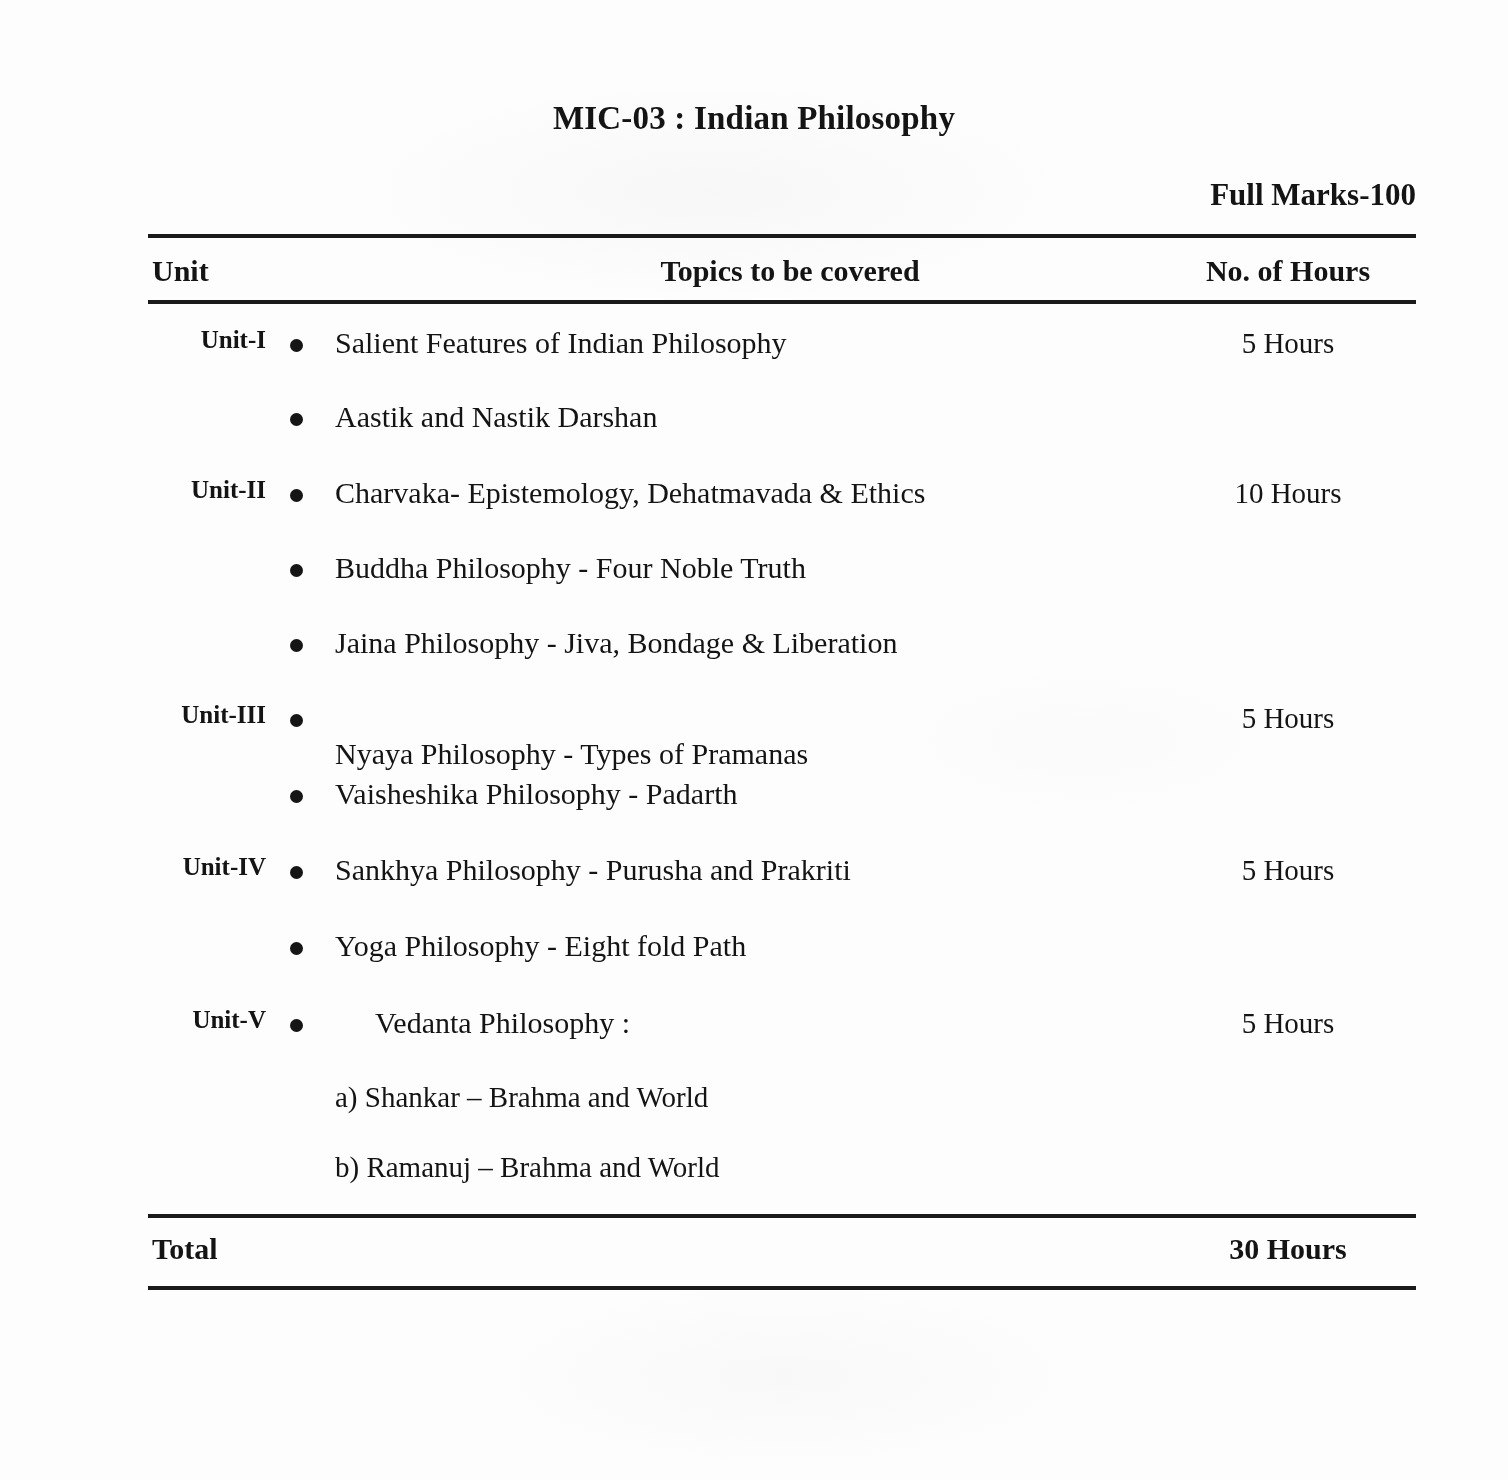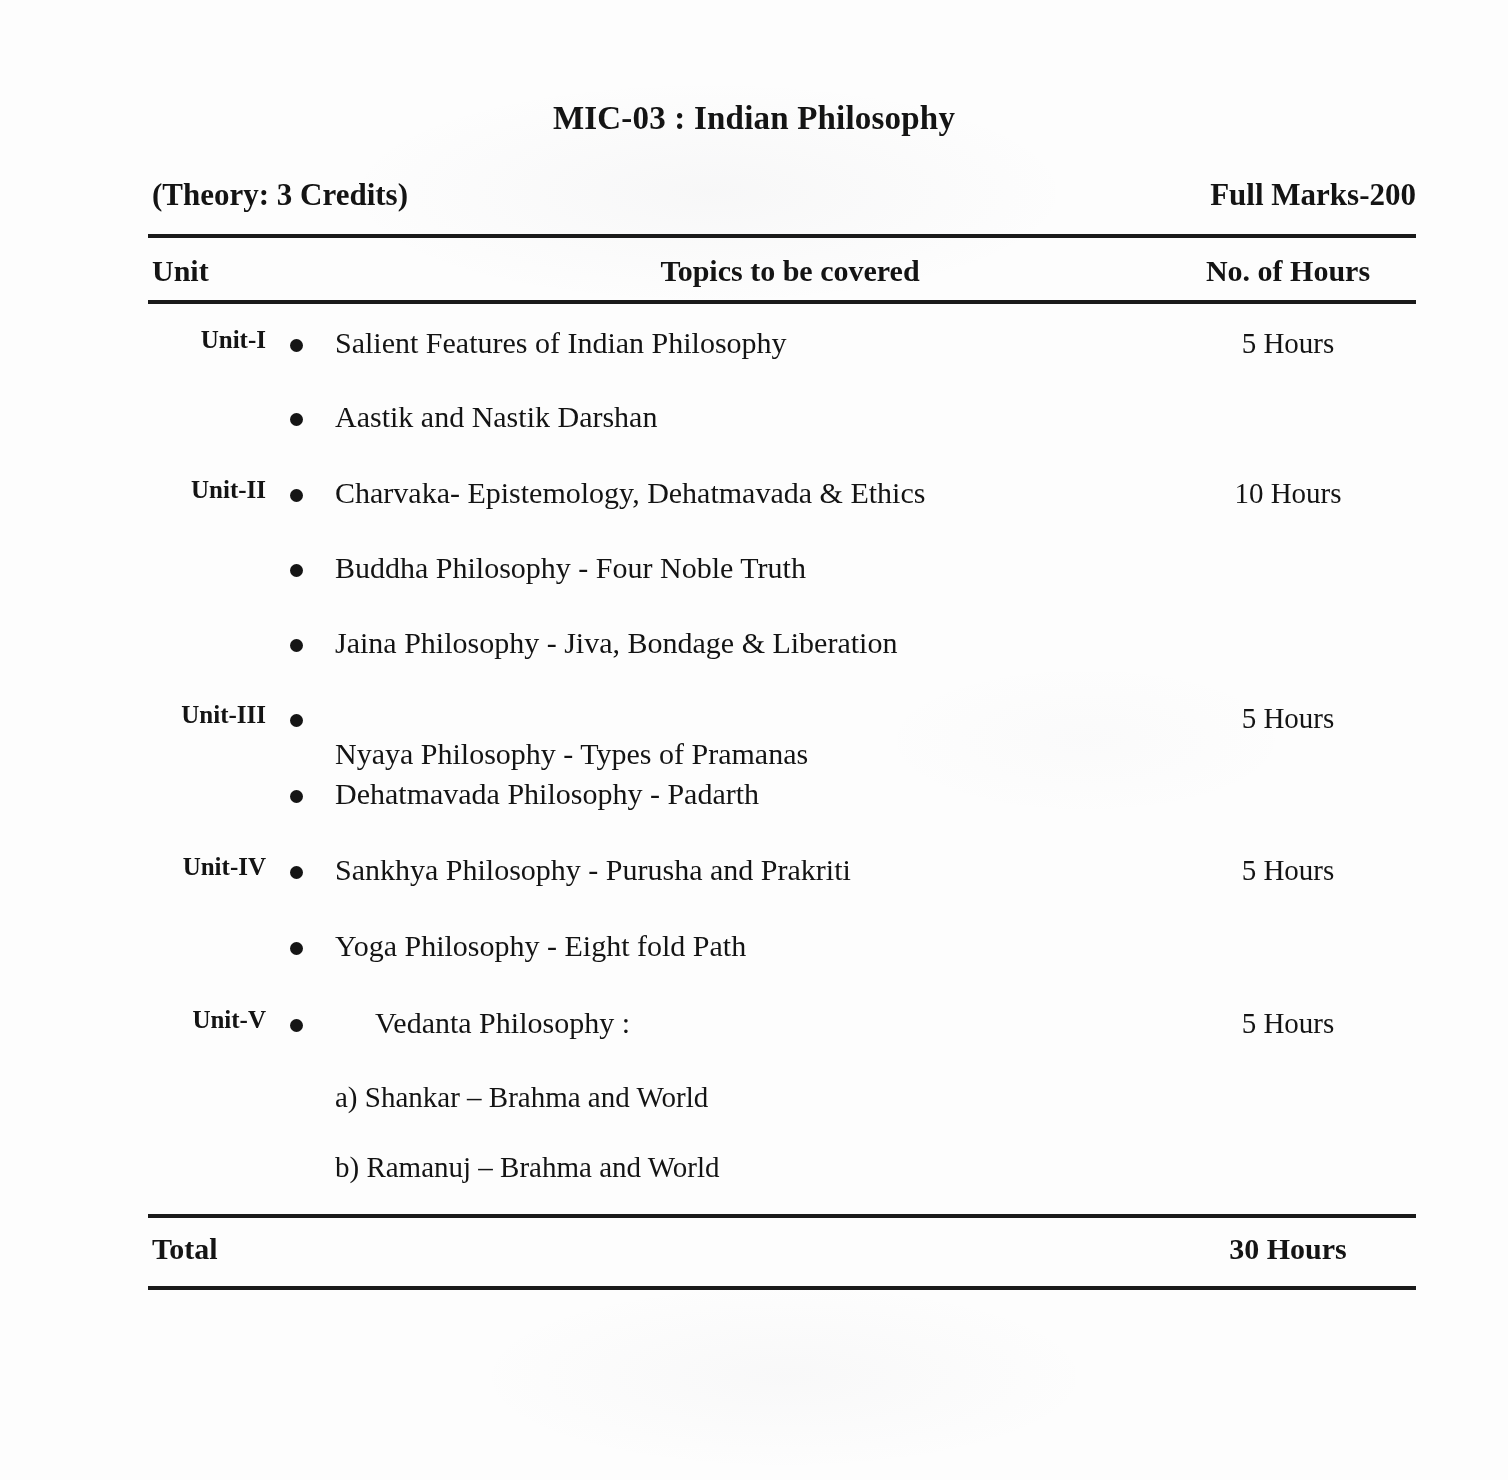--- a/index.html
+++ b/index.html
@@ -157,23 +157,22 @@
     font-weight: bold;
   }
 </style>
 </head>
 <body>
 
 <div id="page">
 
   <div class="abs" id="doc-title">MIC-03 : Indian Philosophy</div>
 
-  <div class="abs" id="theory-credits">(Theory: 3 Credits)</div>
-
-  <div class="abs" id="full-marks">Full Marks-200</div>
+
+  <div class="abs" id="full-marks">Full Marks-100</div>
 
   <div class="abs rule" id="rule-top"></div>
 
   <div class="abs" id="col-unit">Unit</div>
   <div class="abs" id="col-topics">Topics to be covered</div>
   <div class="abs" id="col-hours">No. of Hours</div>
 
   <div class="abs rule" id="rule-header"></div>
 
   <div class="abs row" style="top:326px;">
@@ -203,21 +202,21 @@
   </div>
 
   <div class="abs row" style="top:701px;">
     <div class="unit-label" style="top:0;">Unit-III</div>
     <div class="bullet"></div>
     <div class="topic" style="top:12px;margin-top:24px;">Nyaya Philosophy - Types of Pramanas</div>
     <div class="hours" style="top:1px;">5 Hours</div>
   </div>
   <div class="abs row" style="top:777px;">
     <div class="bullet"></div>
-    <div class="topic" style="top:0;">Dehatmavada Philosophy - Padarth</div>
+    <div class="topic" style="top:0;">Vaisheshika Philosophy - Padarth</div>
   </div>
 
   <div class="abs row" style="top:853px;">
     <div class="unit-label" style="top:0;">Unit-IV</div>
     <div class="bullet"></div>
     <div class="topic" style="top:0;">Sankhya Philosophy - Purusha and Prakriti</div>
     <div class="hours" style="top:1px;">5 Hours</div>
   </div>
   <div class="abs row" style="top:929px;">
     <div class="bullet"></div>

